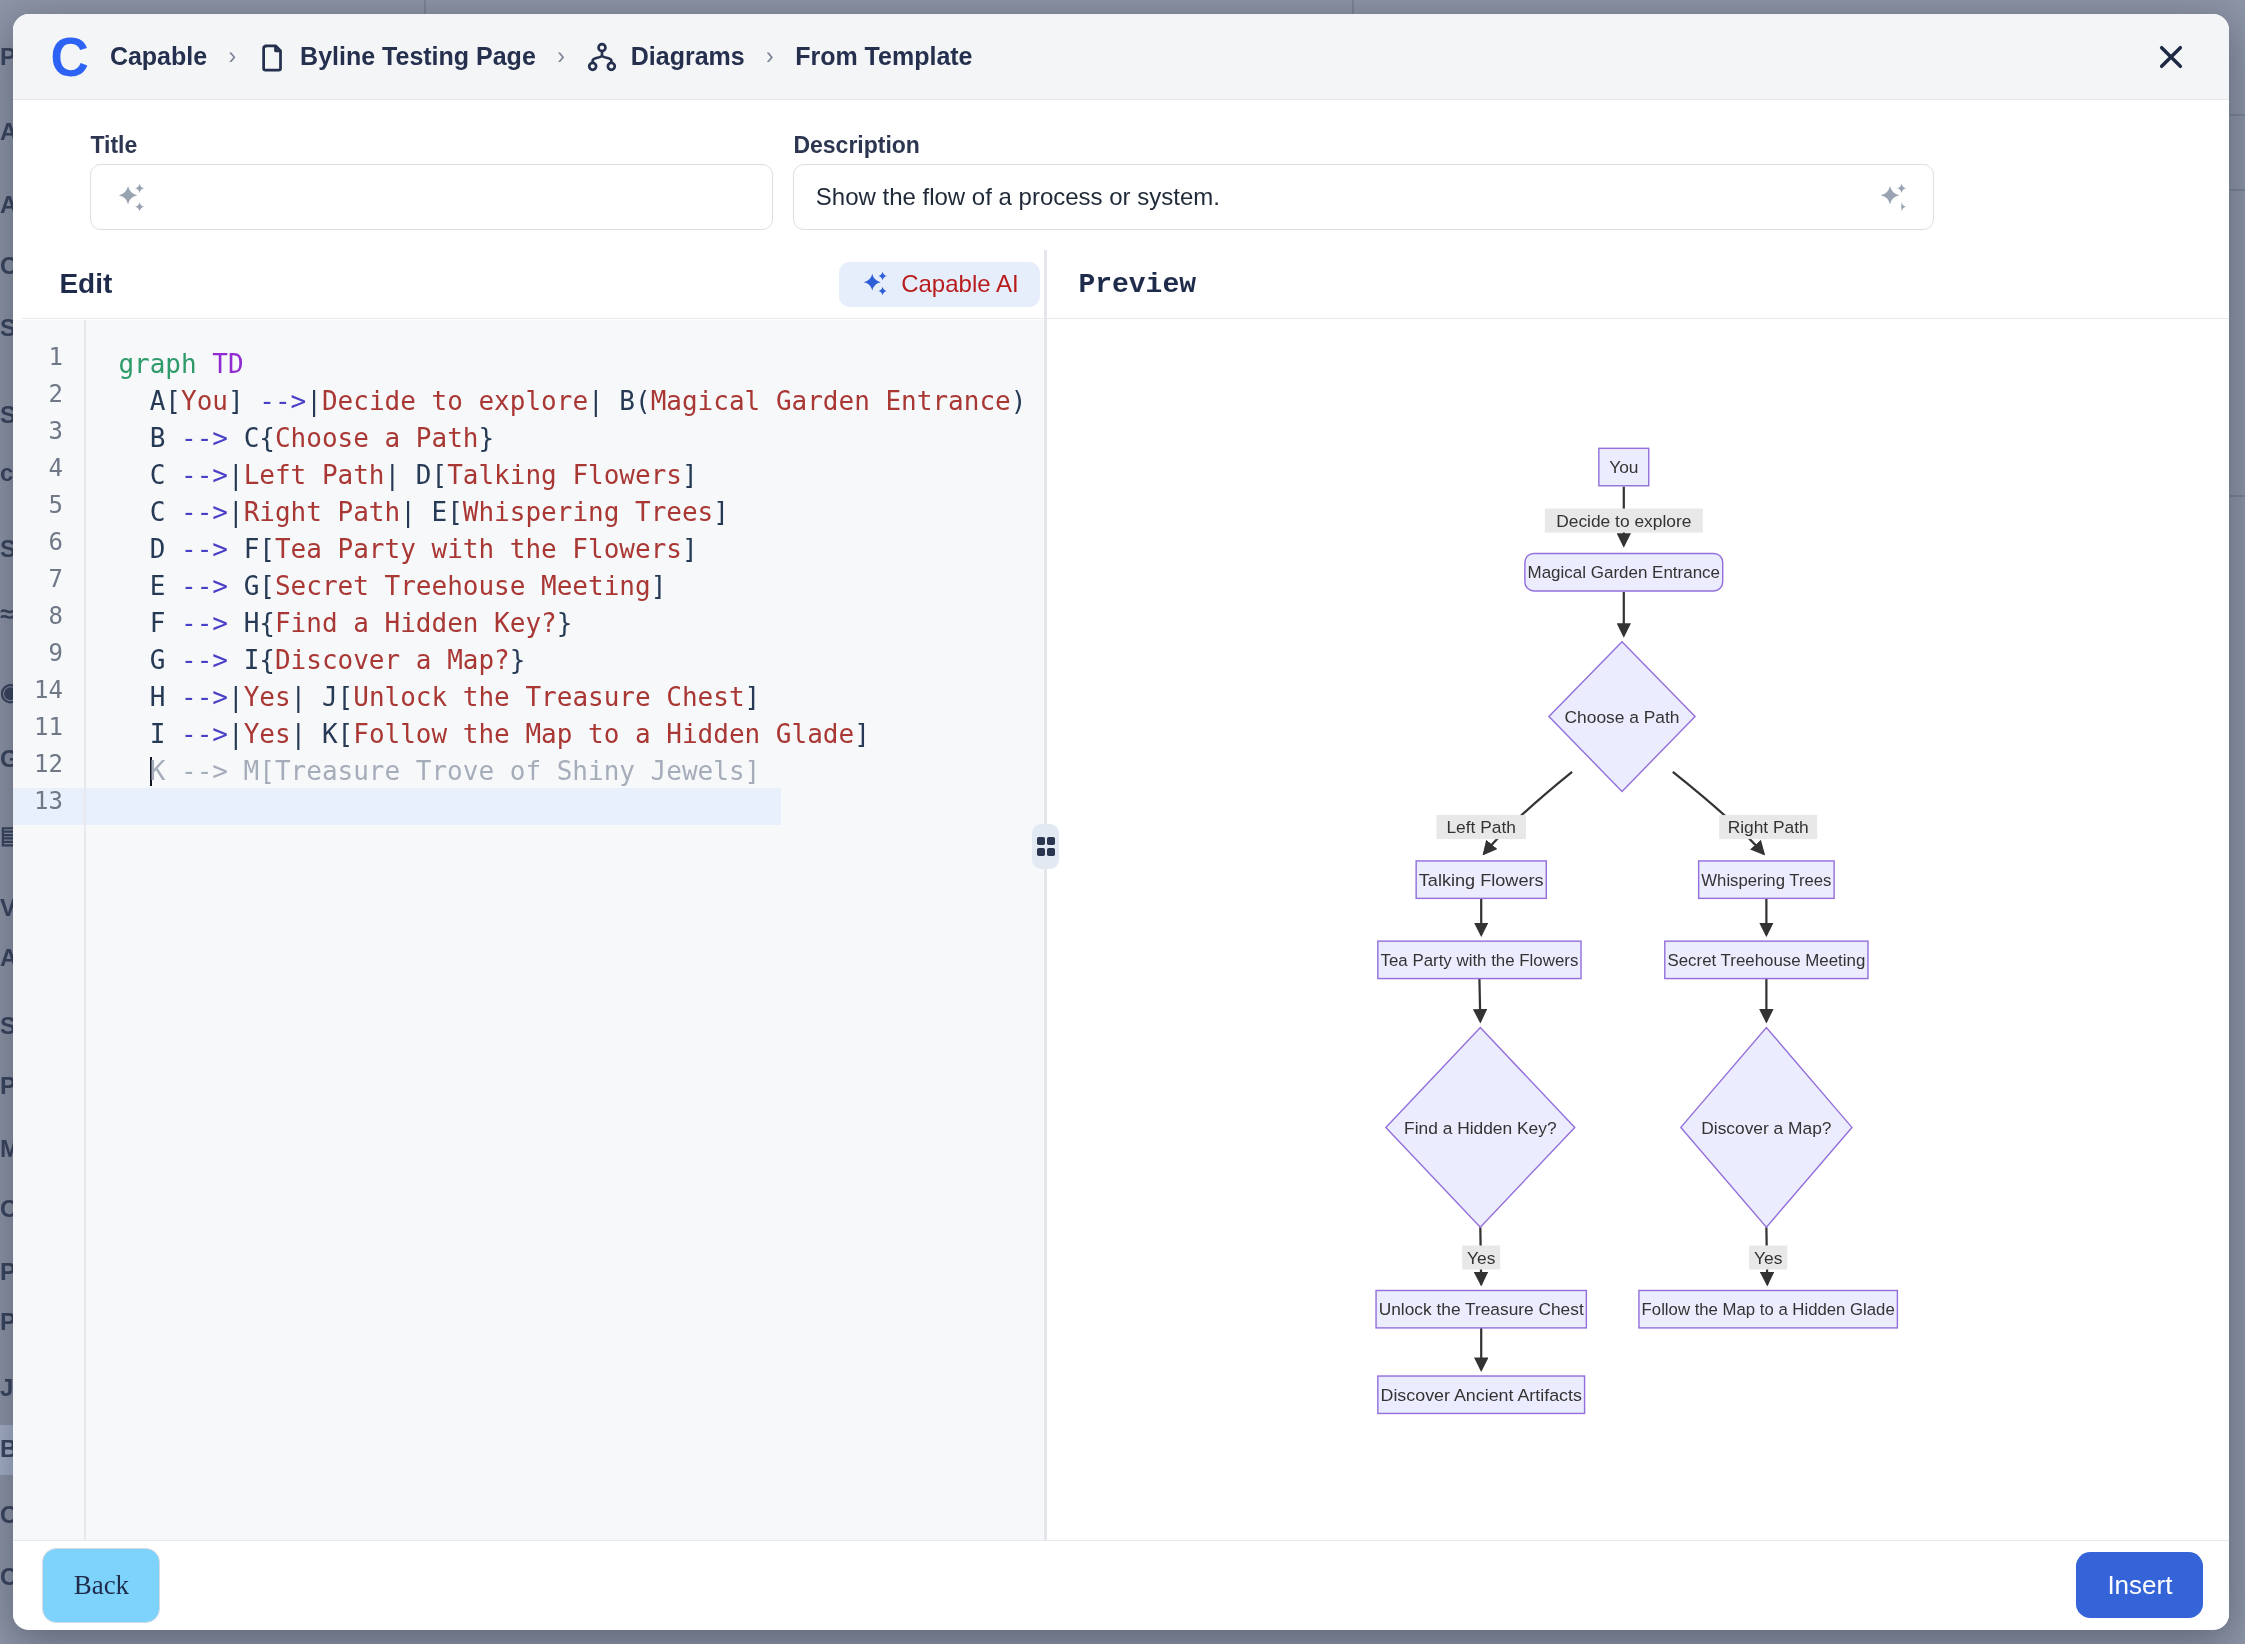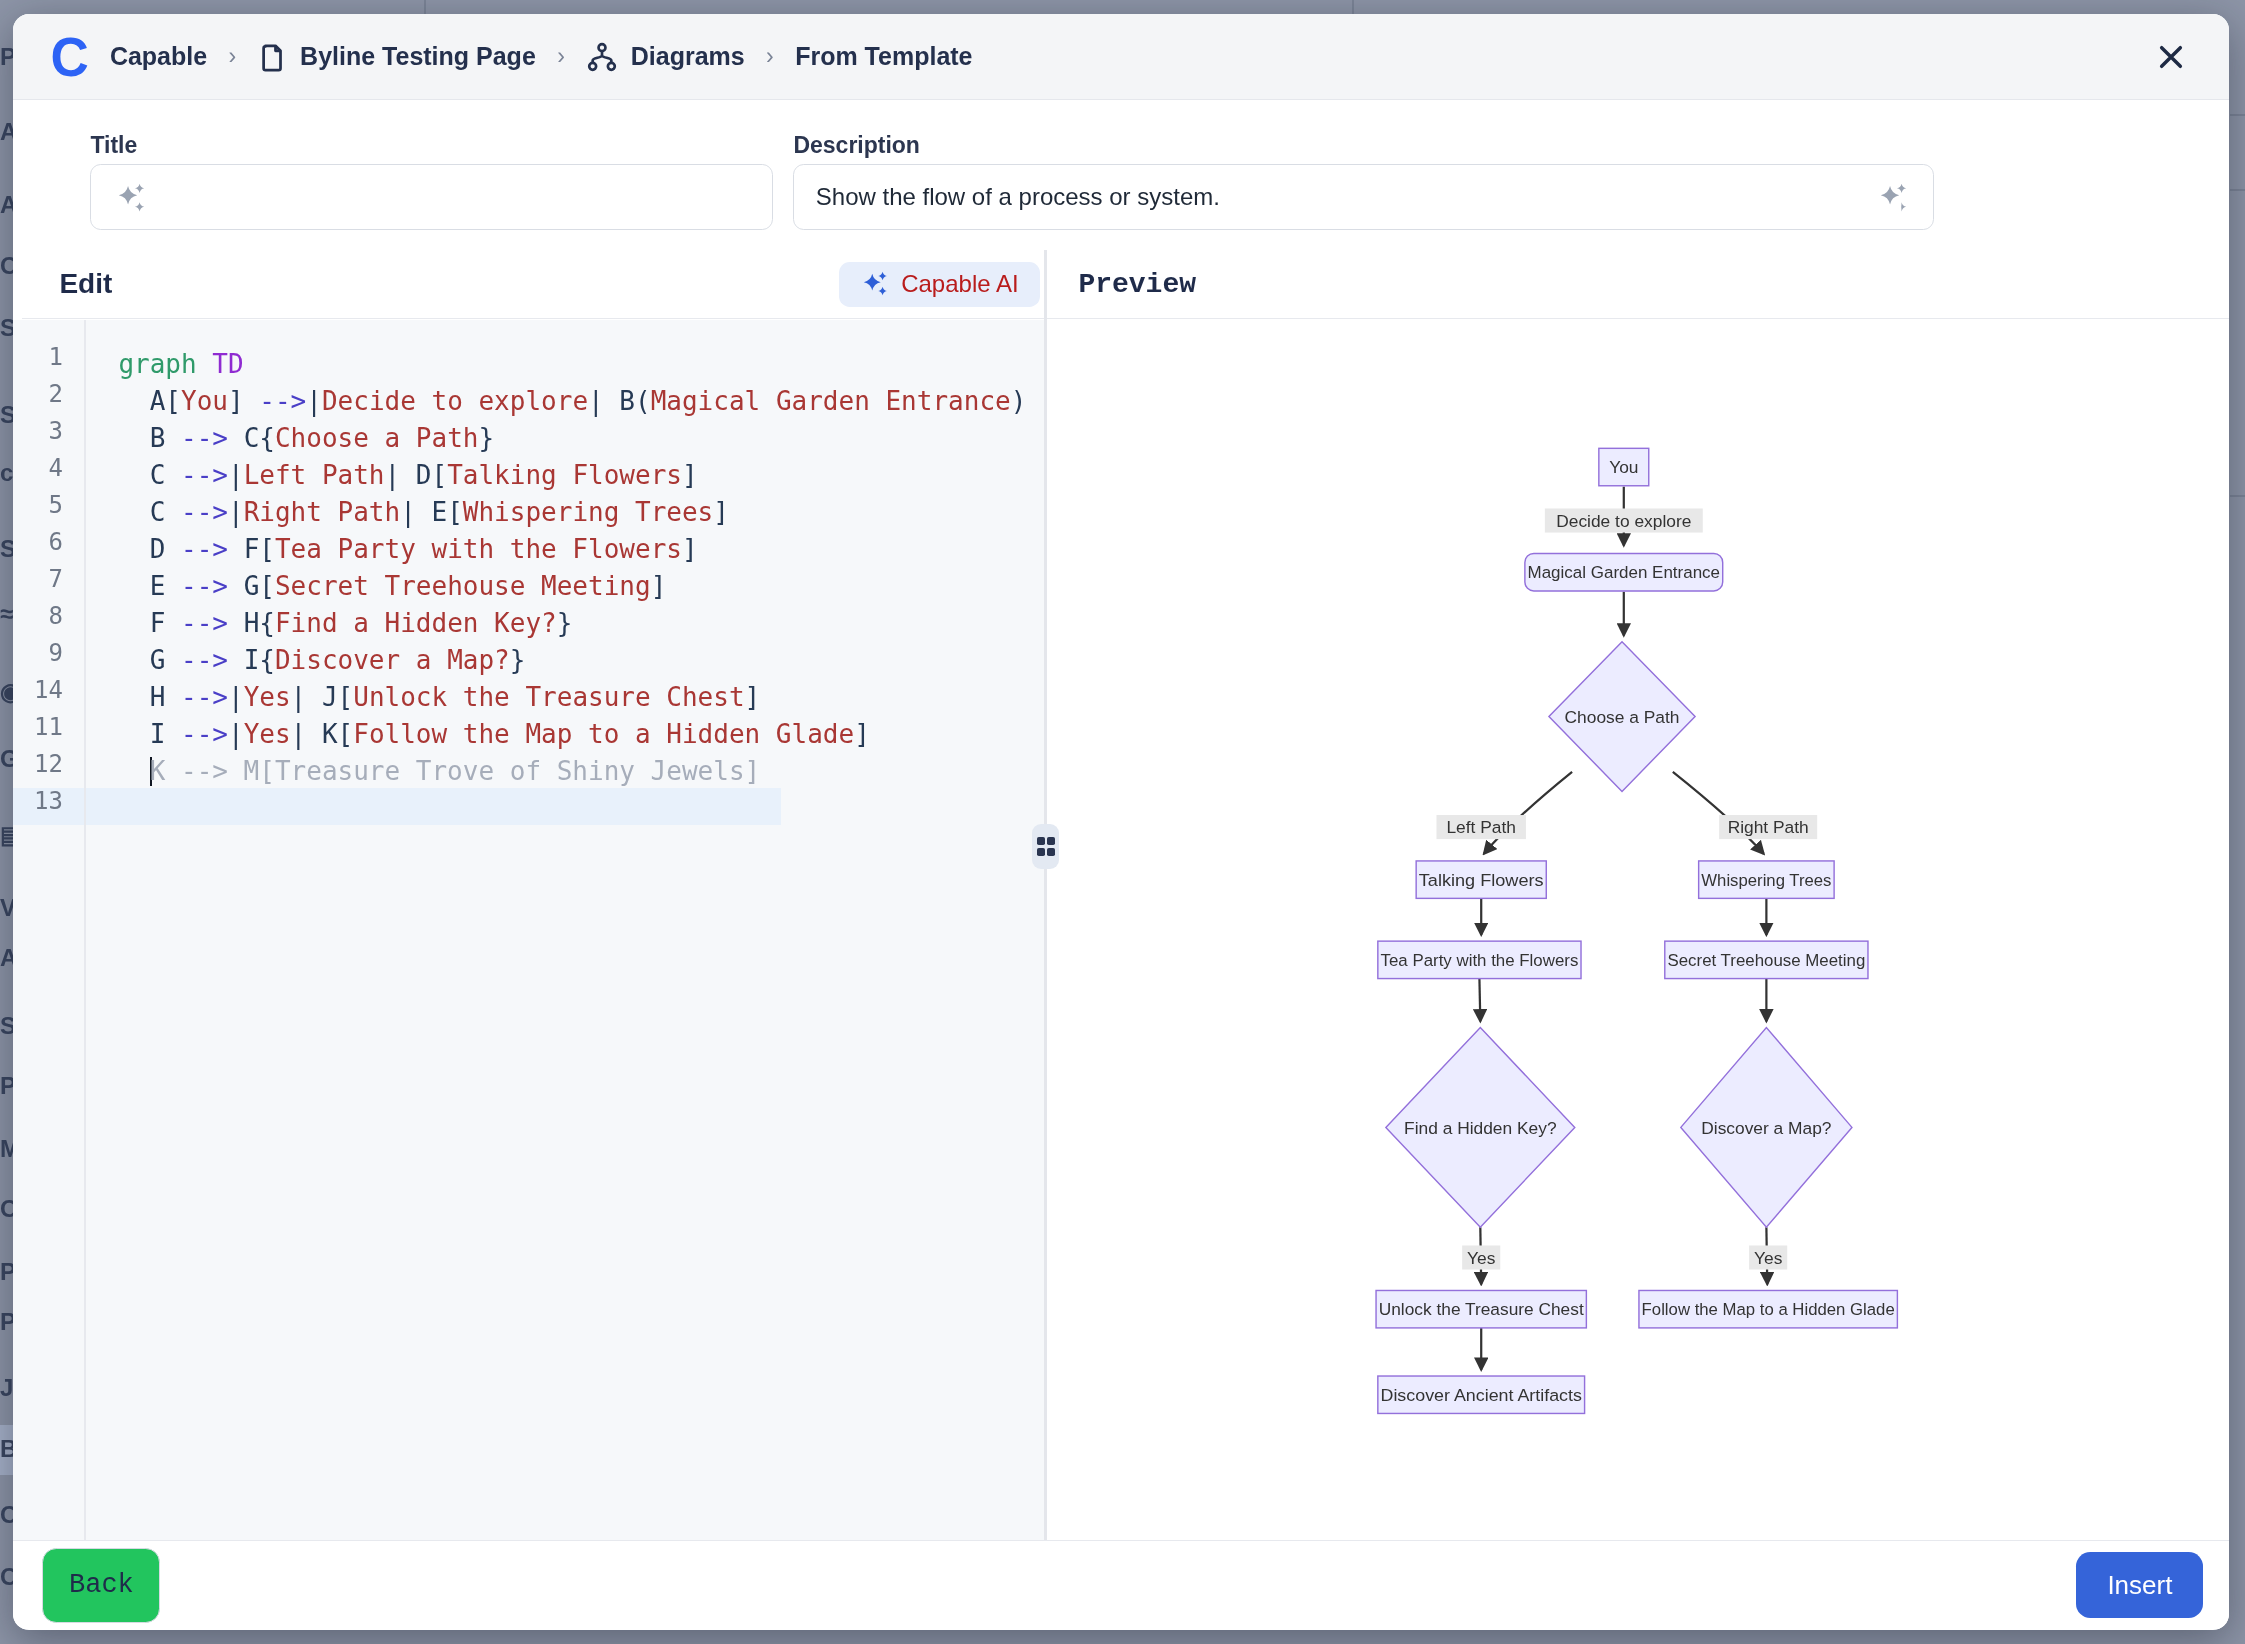--- a/index.html
+++ b/index.html
@@ -73,22 +73,22 @@
   .caret { display:inline-block; width:2.7px; height:28.5px; background:#111722; vertical-align:-5.3px; margin-right:-2.7px; }
 
   
   .preview { position:absolute; left:1034px; top:70px; right:0; height:1220px; background:#ffffff; }
   .preview svg { position:absolute; left:0; top:0; }
 
   
   .footer { position:absolute; left:0; top:1526px; width:100%; height:89px; background:#fff;
             border-top:1.8px solid #e7e9ee; display:flex; align-items:center; }
   .btn-back { margin-left:29px; width:118px; height:75px; border:1.8px solid #d6dae2; border-radius:14.3px;
-              background:#22c55e; color:#1f2b4a; font-size:27px; display:flex; align-items:center;
-              justify-content:center; cursor:pointer; font-family:Liberation Mono, monospace; }
+              background:#7dd3fc; color:#1f2b4a; font-size:27px; display:flex; align-items:center;
+              justify-content:center; cursor:pointer; font-family:Liberation Serif, serif; }
   .btn-insert { margin-left:auto; margin-right:26px; width:127px; height:66px; border:none; border-radius:14.3px;
                 background:#3564d9; color:#fff; font-size:26px; display:flex; align-items:center;
                 justify-content:center; cursor:pointer; font-family:inherit; }
 </style>
 </head>
 <body>
 
 <div id="bg-fragments">
     <div class="bg-frag" style="top: 45px;">P</div>
     <div class="bg-frag" style="top: 120px;">Al</div>

